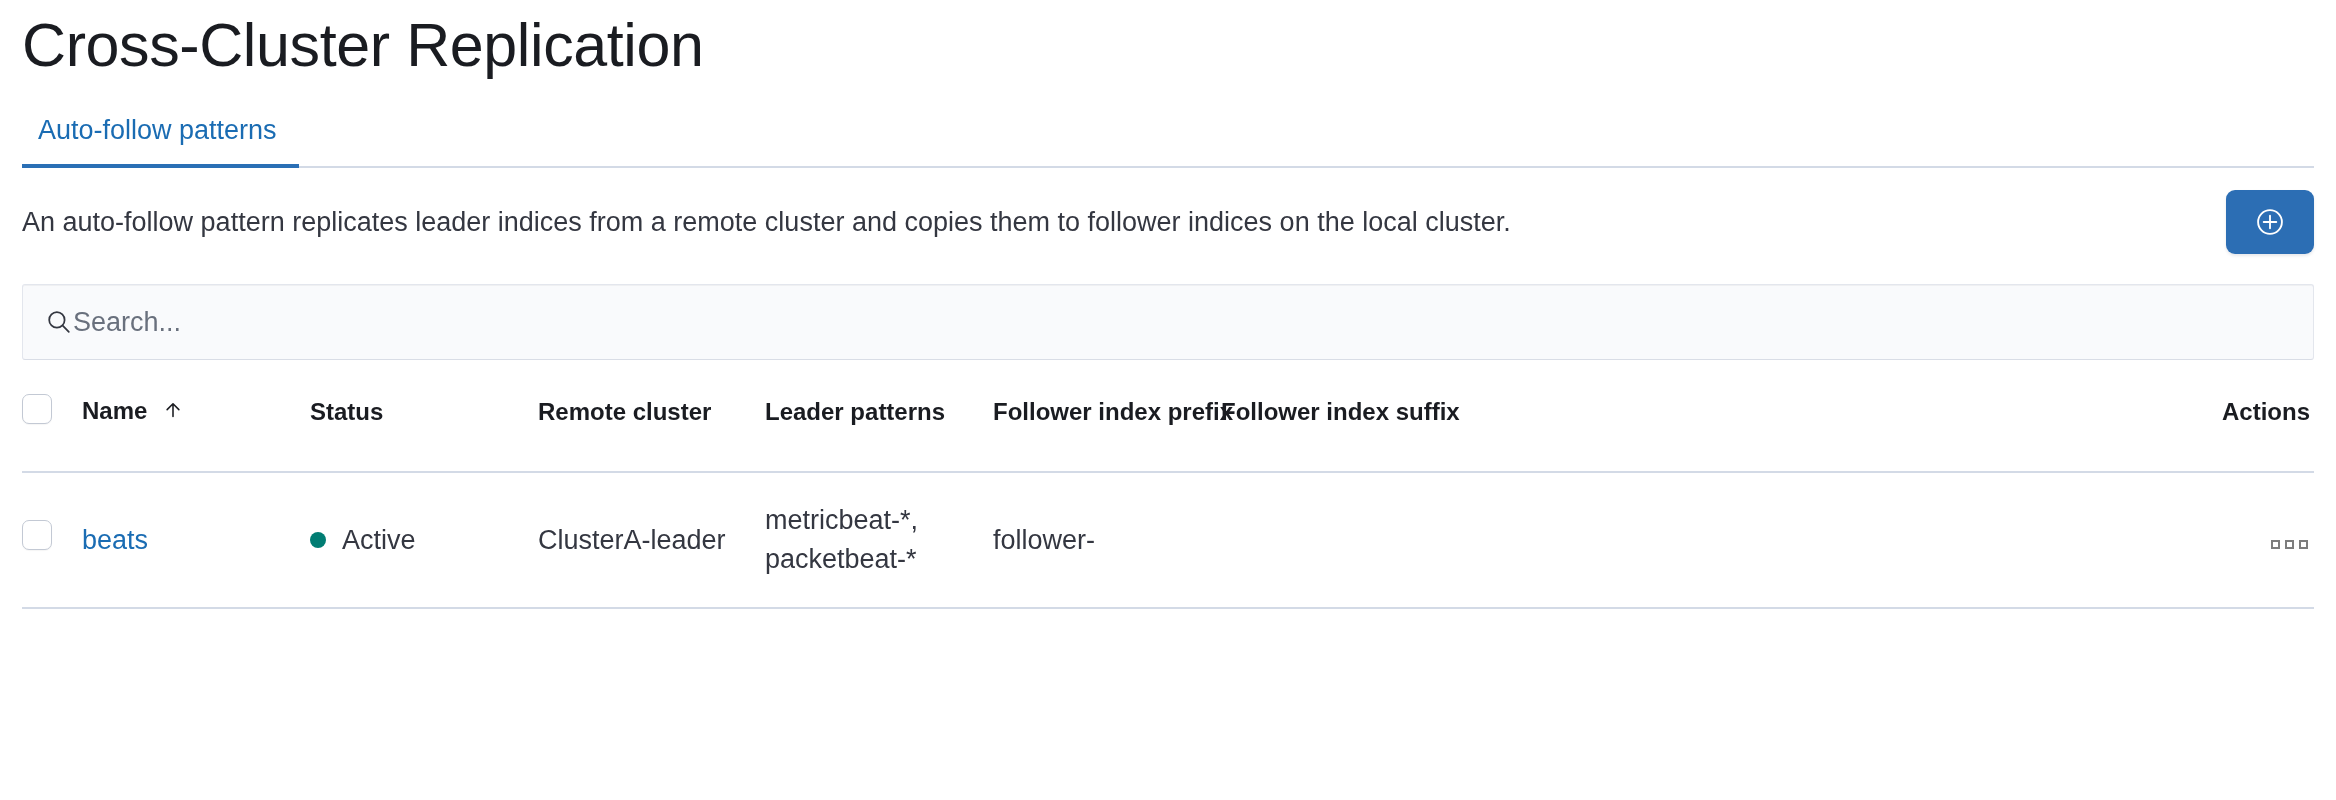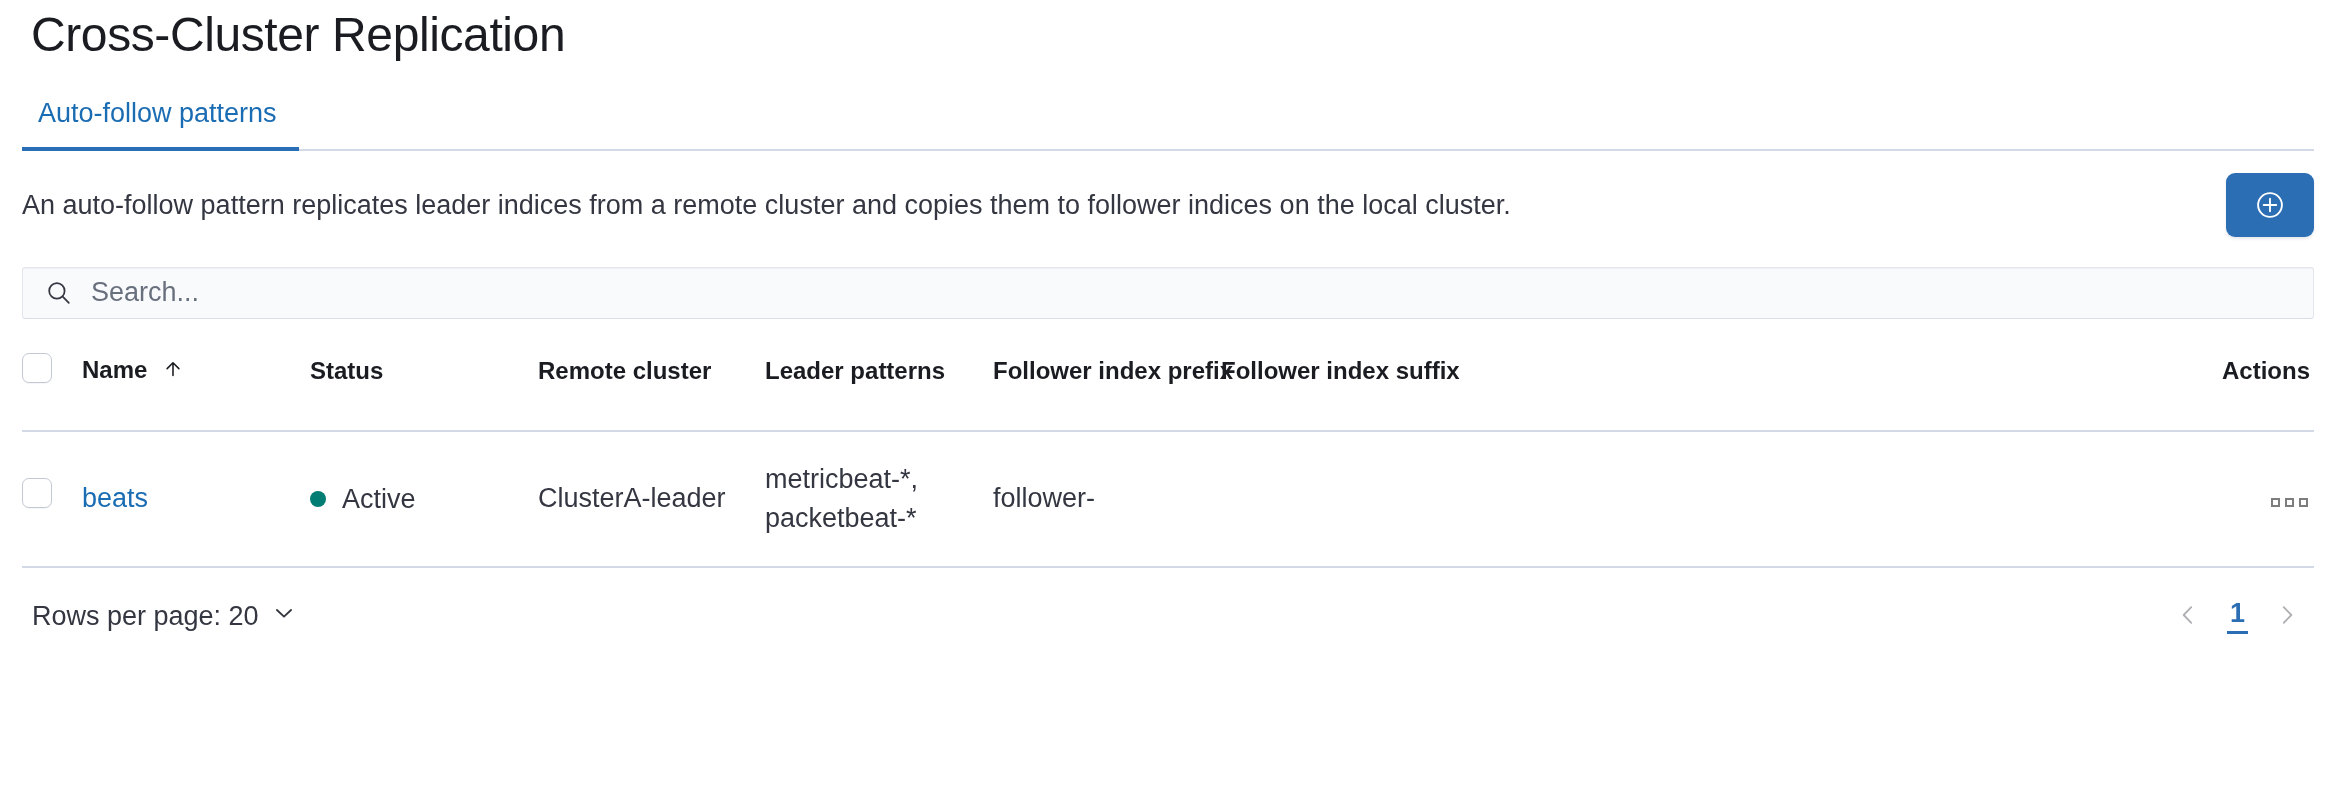--- a/index.html
+++ b/index.html
@@ -18,27 +18,27 @@
   .page {
     position: relative;
     width: 2336px;
     height: 800px;
     box-sizing: border-box;
     padding: 0 22px;
   }
 
   
   .page-title {
-    font-size: 48px;
+    font-size: 61px;
     font-weight: 300;
     line-height: 1.1;
     color: #1a1c21;
     letter-spacing: -0.4px;
-    margin: 9px;
-    padding-top: 0;
+    margin: 0;
+    padding-top: 12px;
     white-space: nowrap;
   }
 
   
   .tabs {
     margin-top: 28px;
     display: flex;
     align-items: flex-end;
     gap: 0;
     border-bottom: 2px solid #d3dae6;
@@ -106,28 +106,27 @@
   .create-btn .plus-circle {
     width: 28px;
     height: 28px;
     display: inline-block;
     flex: 0 0 auto;
   }
 
   
   .search-bar {
     margin-top: 30px;
-    height: 52px;
+    height: 76px;
     border: 1px solid #e3e6ed;
     border-bottom-color: #d9dde6;
     background: #f9fafc;
     border-radius: 3px;
     display: flex;
     align-items: center;
-    gap: 18px;
     padding: 0 22px;
     box-sizing: border-box;
     box-shadow: 0 1px 0 rgba(0,0,0,0.04) inset;
   }
   .search-icon { flex: 0 0 auto; width: 28px; height: 28px; display:block; }
   .search-input {
     border: none;
     outline: none;
     background: transparent;
     font-size: 27px;
@@ -354,42 +353,14 @@
           <button class="actions-btn">
             <i></i>
             <i></i>
             <i></i>
           </button>
         </td>
       </tr>
     </tbody>
   </table>
 
-  <div class="footer">
-    <button class="rows-per-page">
-      <span>Rows per page: 20</span>
-      <span>
-        <svg viewBox="0 0 24 24" width="26" height="26" aria-hidden="true">
-          <path d="M5.5 9.2L12 15.4l6.5-6.2" fill="none" stroke="#343741" stroke-width="1.7" stroke-linecap="round" stroke-linejoin="round"></path>
-        </svg>
-      </span>
-    </button>
-
-    <div class="pagination">
-      <button class="pg-btn">
-        <span>
-          <svg viewBox="0 0 24 24" width="26" height="26" aria-hidden="true">
-            <path d="M15 4.8L8 12l7 7.2" fill="none" stroke="#afb0b3" stroke-width="1.7" stroke-linecap="round" stroke-linejoin="round"></path>
-          </svg>
-        </span>
-      </button>
-      <button class="pg-num">1</button>
-      <button class="pg-btn">
-        <span>
-          <svg viewBox="0 0 24 24" width="26" height="26" aria-hidden="true">
-            <path d="M9 4.8L16 12l-7 7.2" fill="none" stroke="#afb0b3" stroke-width="1.7" stroke-linecap="round" stroke-linejoin="round"></path>
-          </svg>
-        </span>
-      </button>
-    </div>
-  </div>
 
 </div>
 
 </body></html>

